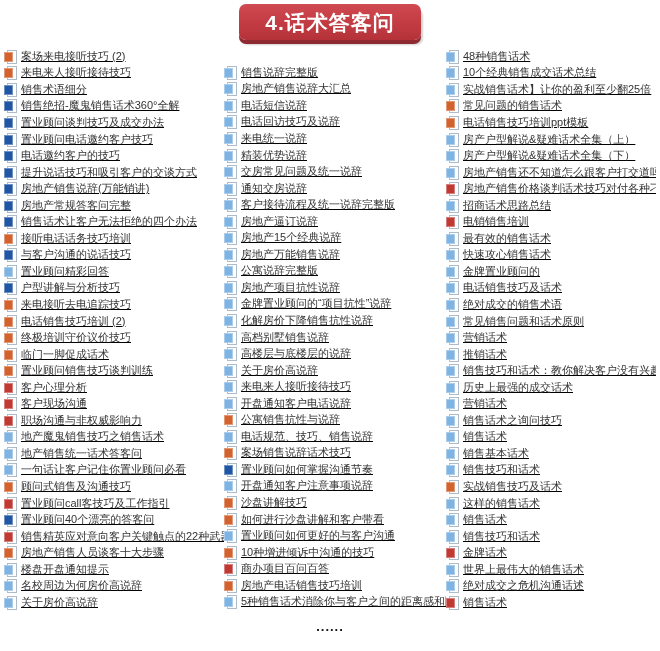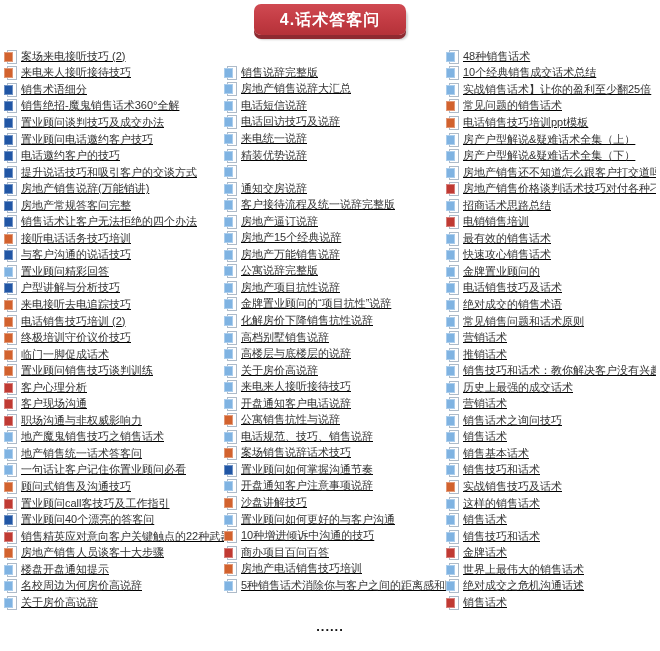--- a/index.html
+++ b/index.html
@@ -5,21 +5,21 @@
   * { box-sizing: border-box; }
   html,body { margin:0; padding:0; }
   body {
     width:660px; height:651px; background:#ffffff; overflow:hidden;
     font-family:"Liberation Sans", sans-serif;
   }
   .banner-wrap { text-align:center; padding-top:4px; height:46px; }
   .banner {
     display:inline-block;
     background:linear-gradient(180deg,#d04a52 0%, #c23b43 55%, #b53239 100%);
-    color:#ffffff; font-weight:bold; font-size:16px; line-height:1;
+    color:#ffffff; font-weight:bold; font-size:21px; line-height:1;
     padding:8px 26px 7px 26px; border-radius:7px;
     box-shadow:0 4px 0 0 #8e2a31, 2px 5px 2px rgba(0,0,0,0.18);
     letter-spacing:1px;
   }
   .columns { display:flex; padding:2px 0 0 4px; }
   .col { display:flex; flex-direction:column; overflow:hidden;text-decoration:underline; }
   .col-0 { width:220px; }
   .col-1 { width:222px;margin-top:16px; }
   .col-2 { width:210px; }
   .item {
@@ -211,20 +211,21 @@
       <div class="item">
     <span class="icon icon-word-light"></span>
     <span class="label">来电统一说辞</span>
   </div>
       <div class="item">
     <span class="icon icon-word-light"></span>
     <span class="label">精装优势说辞</span>
   </div>
       <div class="item">
     <span class="icon icon-word-light"></span>
+    <span class="label">交房常见问题及统一说辞</span>
   </div>
       <div class="item">
     <span class="icon icon-word-light"></span>
     <span class="label">通知交房说辞</span>
   </div>
       <div class="item">
     <span class="icon icon-word-light"></span>
     <span class="label">客户接待流程及统一说辞完整版</span>
   </div>
       <div class="item">
@@ -291,20 +292,24 @@
     <span class="icon icon-word-blue"></span>
     <span class="label">置业顾问如何掌握沟通节奏</span>
   </div>
       <div class="item">
     <span class="icon icon-word-light"></span>
     <span class="label">开盘通知客户注意事项说辞</span>
   </div>
       <div class="item">
     <span class="icon icon-ppt-orange"></span>
     <span class="label">沙盘讲解技巧</span>
+  </div>
+      <div class="item">
+    <span class="icon icon-ppt-orange"></span>
+    <span class="label">如何进行沙盘讲解和客户带看</span>
   </div>
       <div class="item">
     <span class="icon icon-word-light"></span>
     <span class="label">置业顾问如何更好的与客户沟通</span>
   </div>
       <div class="item">
     <span class="icon icon-ppt-orange"></span>
     <span class="label">10种增进倾诉中沟通的技巧</span>
   </div>
       <div class="item">

